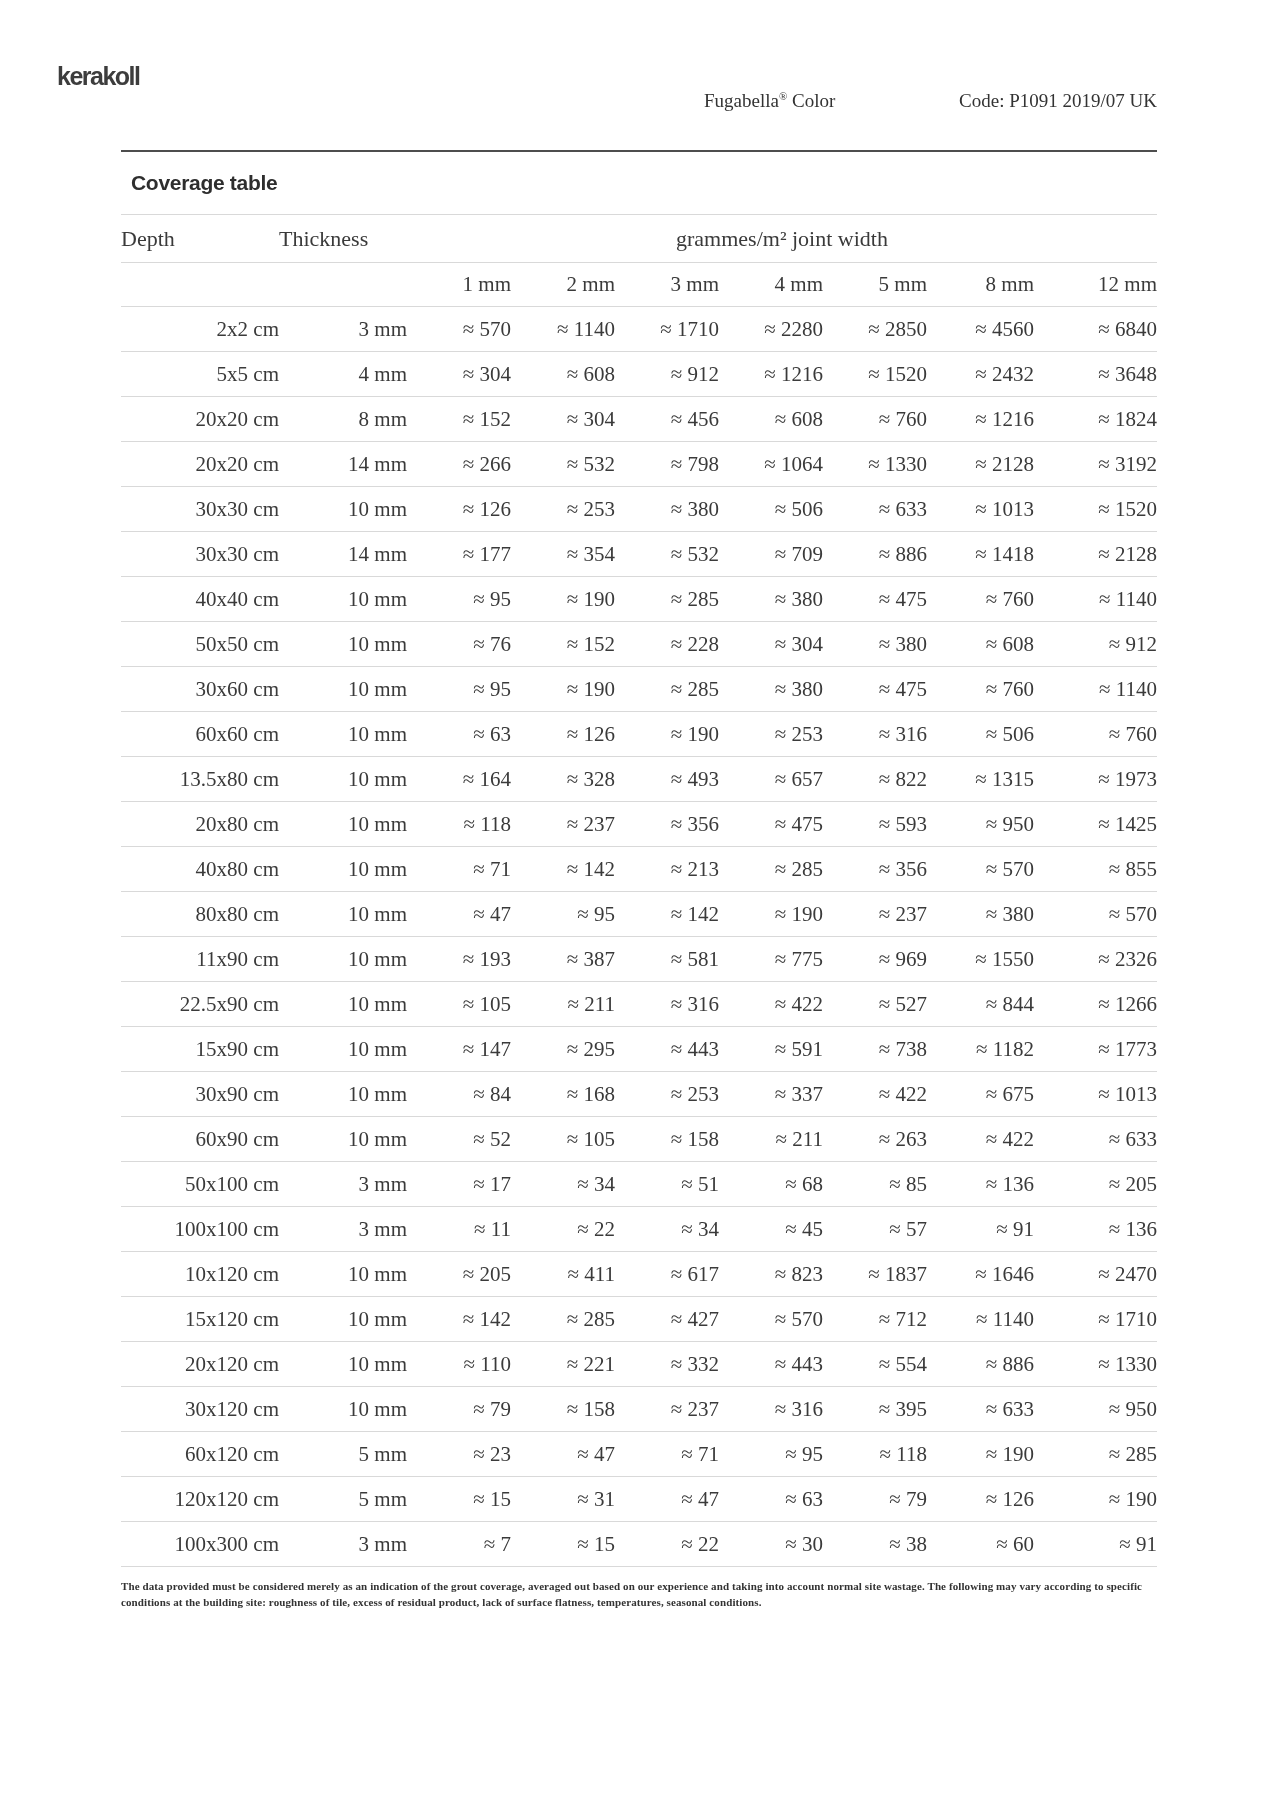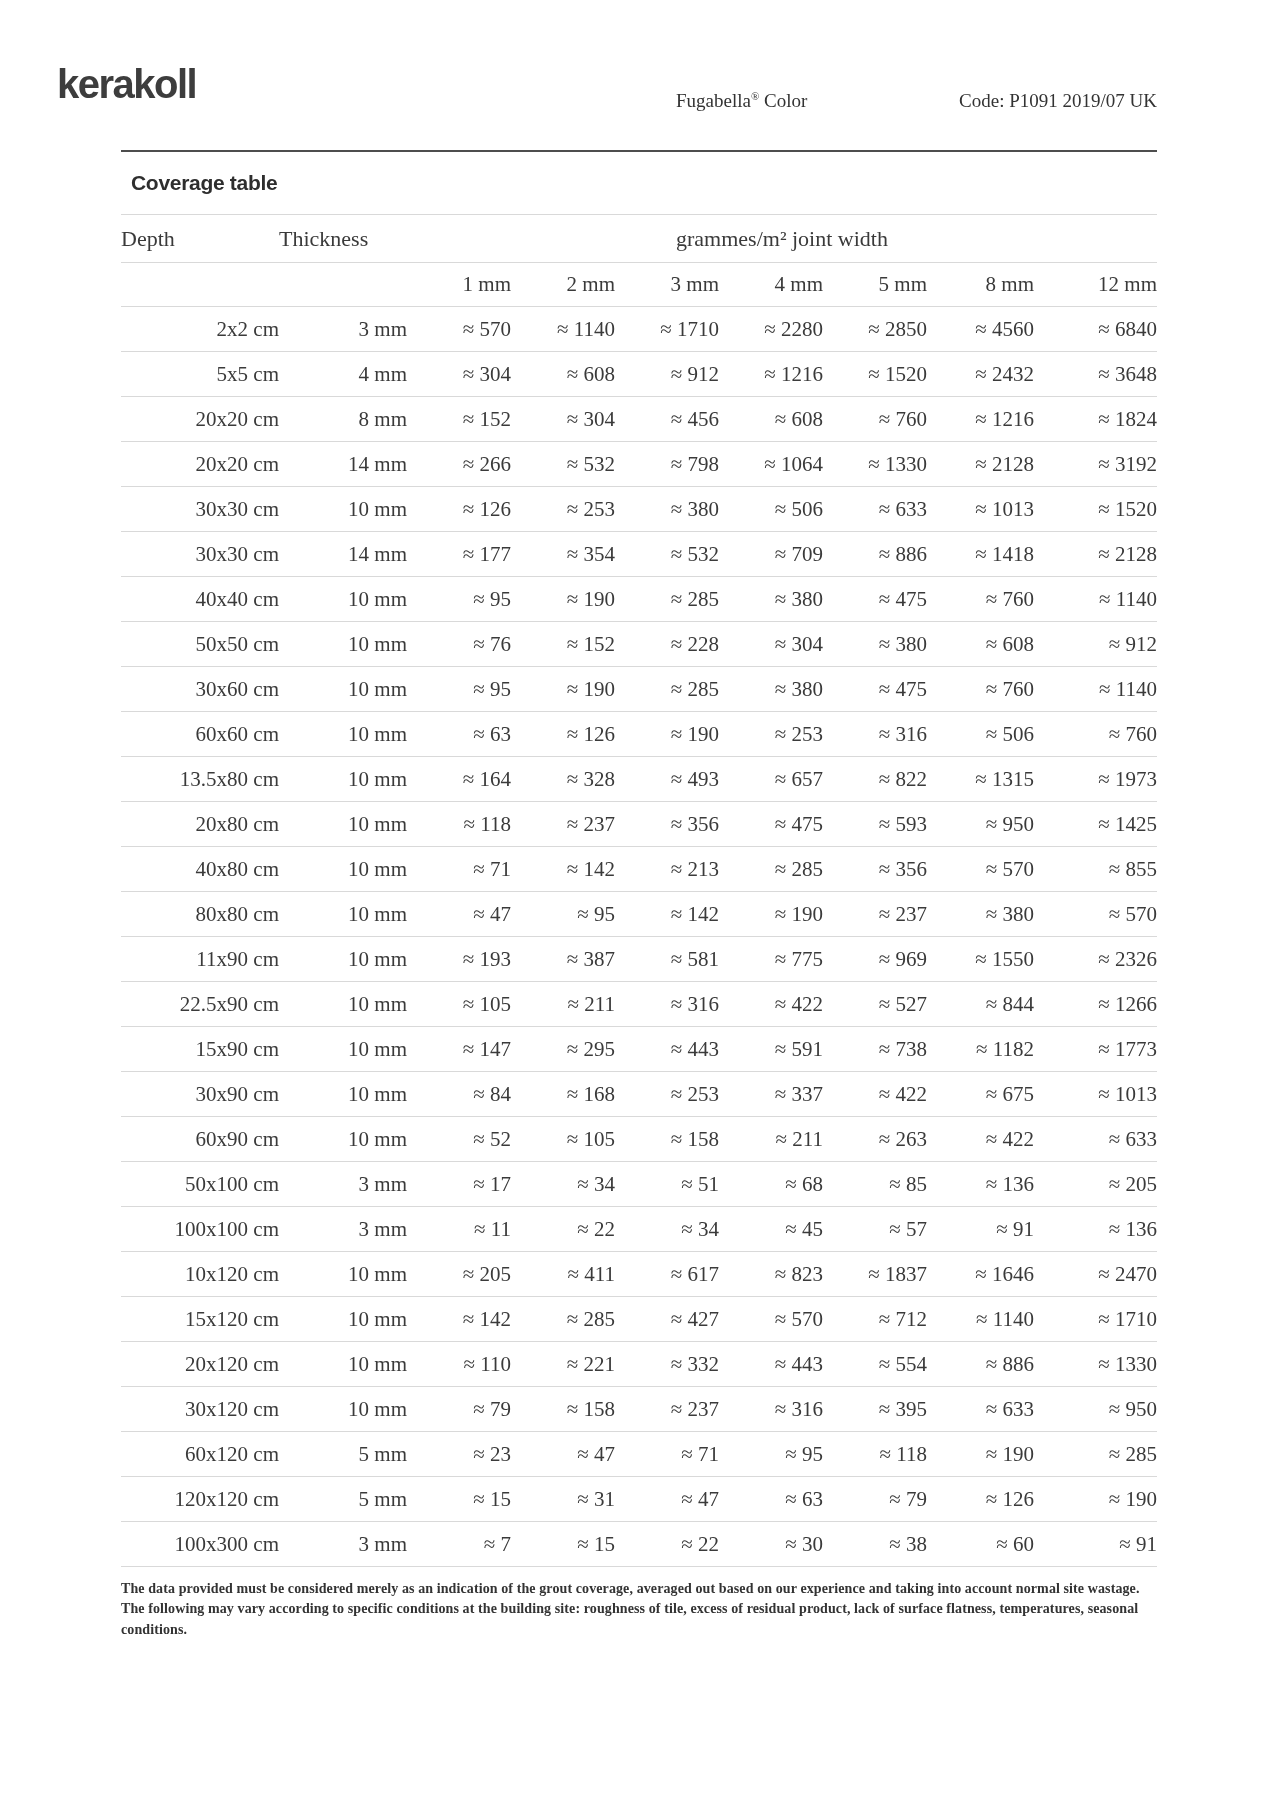--- a/index.html
+++ b/index.html
@@ -10,25 +10,25 @@
     color: #3a3a3a;
     position: relative;
     overflow: hidden;
   }
   .page { position: absolute; inset: 0; background: #fff; }
 
   
   .logo {
     position: absolute; left: 57px; top: 62px;
     font-family: "Liberation Sans", sans-serif;
-    font-weight: 700; font-size: 40px; letter-spacing: -1.5px;
+    font-weight: 700; font-size: 25px; letter-spacing: -1.5px;
     color: #3d3d3d;
   }
   .product {
-    position: absolute; left: 676px; top: 90px;
+    position: absolute; left: 704px; top: 90px;
     font-size: 19px; color: #333;
   }
   .product sup { font-size: 11px; }
   .code {
     position: absolute; right: 116px; top: 90px;
     font-size: 19px; color: #333;
   }
 
   
   .content {
@@ -53,21 +53,21 @@
   .head-row { height: 48px; font-size: 22px; }
   .mm-row   { height: 44px; font-size: 21px; }
   .data-row { height: 45px; font-size: 21px; }
   .c { text-align: right; white-space: nowrap; }
   .depth-h, .thick-h { text-align: left; }
   .group-h { grid-column: 3 / -1; text-align: center; }
 
   
   .footnote {
     margin-top: 12px;
-    font-size: 14px; font-weight: 700;
+    font-size: 11px; font-weight: 700;
     line-height: 1.45; letter-spacing: 0.1px;
     color: #333;
   }
 </style>
 </head>
 <body>
 
 <div class="page">
 
   <div class="logo">kerakoll</div>

